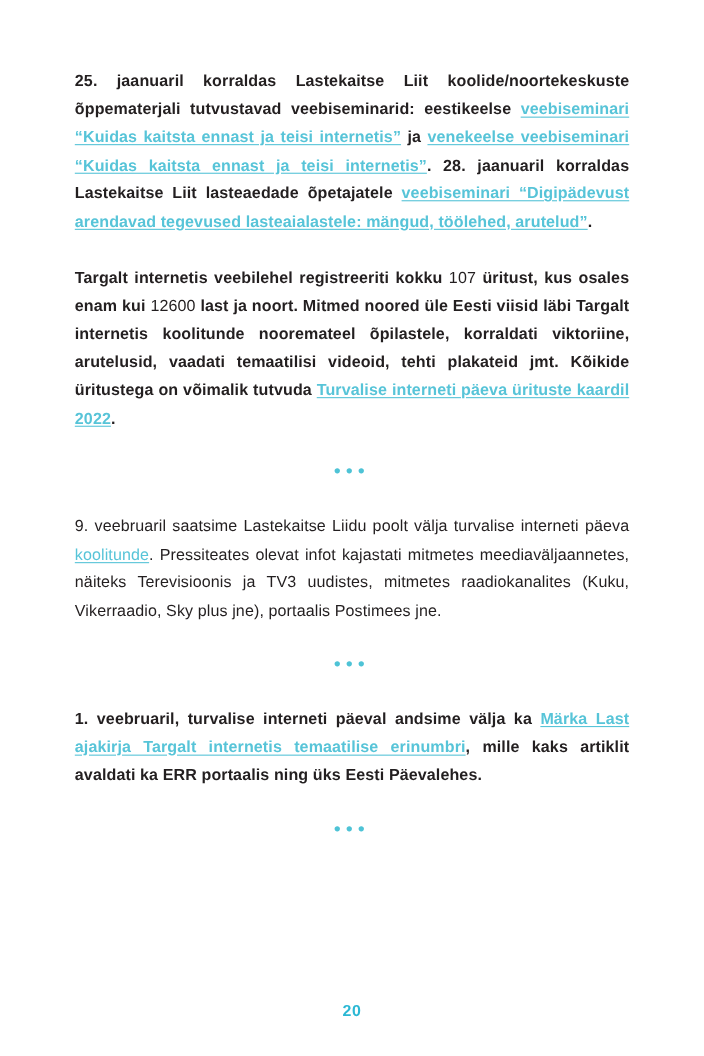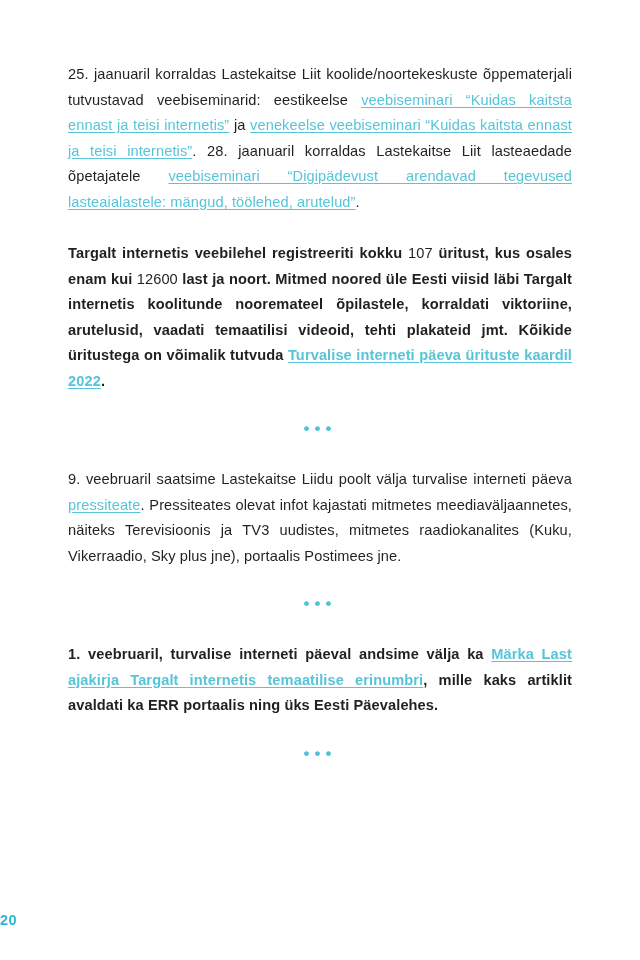--- a/index.html
+++ b/index.html
@@ -29,21 +29,21 @@
     line-height: 25.5px;
     letter-spacing: 0.1px;
     text-align: justify;
     margin: 0 0 26px 0;
     color: #231f20;
   }
   .para.bold {
     font-weight: bold;
   }
   .para.first {
-    font-weight: normal;
+    font-weight: bold;
   }
   a.lnk {
     color: #57c4d8;
     text-decoration: underline;
     text-decoration-color: #57c4d8;
     text-underline-offset: 2px;
     cursor: pointer;
   }
   .num {
     font-weight: normal;
@@ -56,40 +56,40 @@
     line-height: 1;
     margin: 18px 0 30px 0;
     font-weight: bold;
     user-select: none;
   }
   .pagenum {
     position: absolute;
     left: 0;
     bottom: 32px;
     width: 640px;
-    text-align: left;
+    text-align: center;
     font-size: 14.5px;
     font-weight: bold;
     color: #2bb8d4;
     letter-spacing: 0.5px;
   }
   .p2 { margin-top: 6px; }
 </style>
 </head>
 <body>
 
 <div class="page">
 
   <p class="para first"><span>25. jaanuaril korraldas Lastekaitse Liit koolide/noortekeskuste õppematerjali tutvustavad veebiseminarid: eestikeelse </span><a class="lnk" href="#">veebiseminari “Kuidas kaitsta ennast ja teisi internetis”</a><span> ja </span><a class="lnk" href="#">venekeelse veebiseminari “Kuidas kaitsta ennast ja teisi internetis”</a><span>. 28. jaanuaril korraldas Lastekaitse Liit lasteaedade õpetajatele </span><a class="lnk" href="#">veebiseminari “Digipädevust arendavad tegevused lasteaialastele: mängud, töölehed, arutelud”</a><span>.</span></p>
 
   <p class="para bold p2"><span>Targalt internetis veebilehel registreeriti kokku </span><span class="num">107</span><span> üritust, kus osales  enam kui </span><span class="num">12600</span><span> last ja noort. Mitmed noored üle Eesti viisid läbi Targalt internetis koolitunde nooremateel õpilastele, korraldati viktoriine, arutelusid, vaadati temaatilisi videoid, tehti plakateid jmt. Kõikide üritustega on võimalik tutvuda </span><a class="lnk" href="#">Turvalise interneti päeva ürituste kaardil 2022</a><span>.</span></p>
 
   <div class="divider">•••</div>
 
-  <p class="para"><span>9. veebruaril saatsime Lastekaitse Liidu poolt välja turvalise interneti päeva </span><a class="lnk" href="#">pressiteate</a><span>. Pressiteates olevat infot kajastati mitmetes meediaväljaannetes, näiteks Terevisioonis ja TV3 uudistes, mitmetes raadiokanalites (Kuku, Vikerraadio, Sky plus jne), portaalis Postimees jne.</span></p>
+  <p class="para"><span>9. veebruaril saatsime Lastekaitse Liidu poolt välja turvalise interneti päeva </span><a class="lnk" href="#">koolitunde</a><span>. Pressiteates olevat infot kajastati mitmetes meediaväljaannetes, näiteks Terevisioonis ja TV3 uudistes, mitmetes raadiokanalites (Kuku, Vikerraadio, Sky plus jne), portaalis Postimees jne.</span></p>
 
   <div class="divider">•••</div>
 
   <p class="para bold"><span>1. veebruaril, turvalise interneti päeval andsime välja ka </span><a class="lnk" href="#">Märka Last ajakirja Targalt internetis temaatilise erinumbri</a><span>, mille kaks artiklit avaldati ka ERR portaalis ning üks Eesti Päevalehes.</span></p>
 
   <div class="divider">•••</div>
 
 </div>
 
 <div class="pagenum">20</div>

